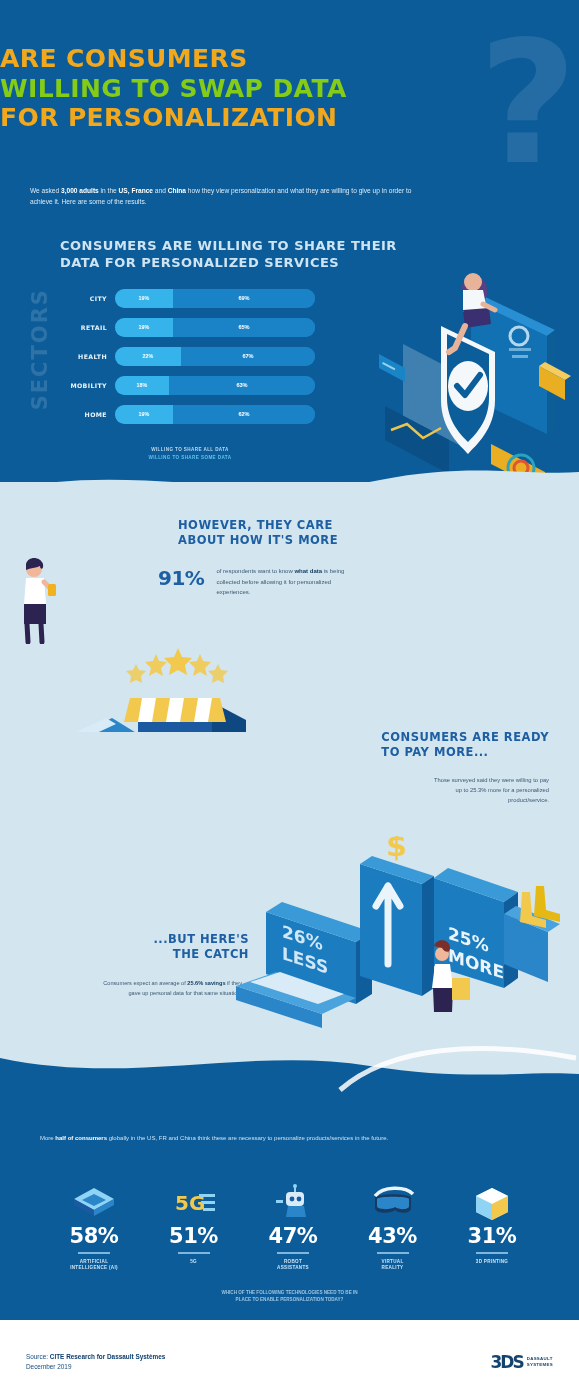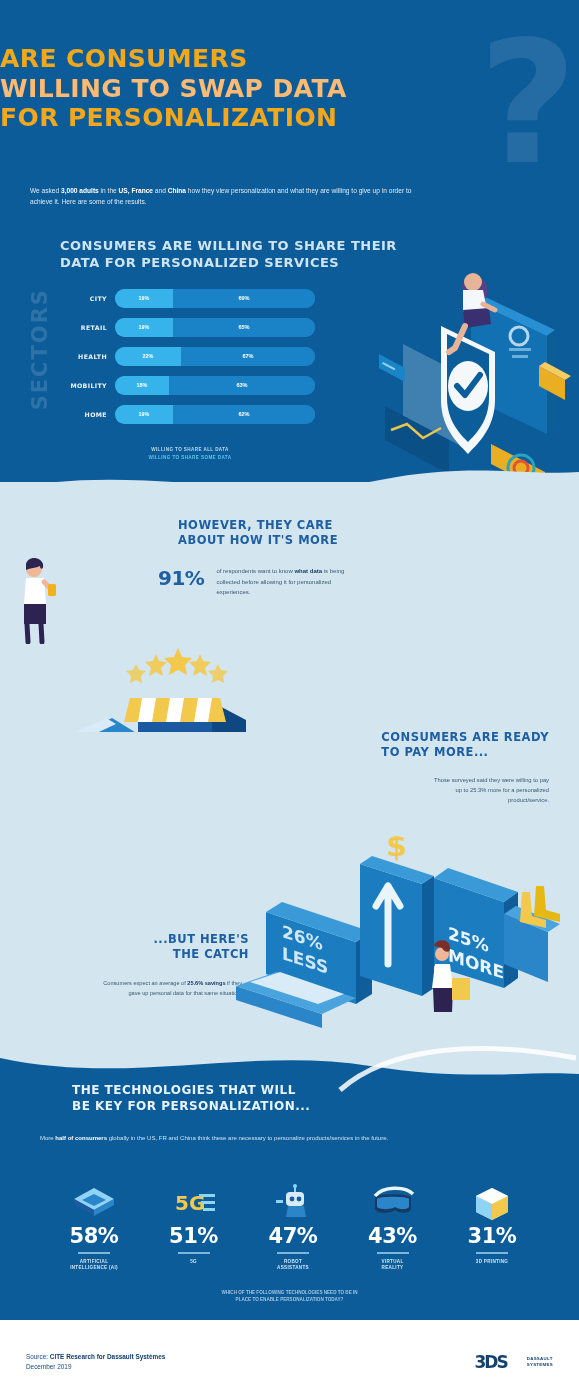--- a/index.html
+++ b/index.html
@@ -27,21 +27,21 @@
     font-family: "DejaVu Sans", sans-serif;
     letter-spacing: -4px;
   }
   #hero-title {
     position: absolute; left: 0; right: 0; top: 44px;
     text-align: left; line-height: 1.18;
     font-weight: 800; font-size: 25px; letter-spacing: .4px;
     font-family: "DejaVu Sans", sans-serif;
   }
   .ln-orange { color: #f2a81d; display:block; }
-  .ln-white  { color: #fdba74; display:block; }
+  .ln-white  { color: #84cc16; display:block; }
   #hero-intro {
     position: absolute; left: 30px; top: 186px; width: 400px;
     font-size: 6.6px; line-height: 1.65; color: #dbeaf5;
   }
   #hero-intro b { color: #ffffff; }
 
   
   #sec1 { top: 232px; height: 250px; background: #0c5c99; }
   .sec-head {
     font-family: "DejaVu Sans", sans-serif;
@@ -146,21 +146,21 @@
   .tech-label { font-size: 4.6px; font-weight: 700; color: #cfe3f2; line-height: 1.5; letter-spacing: .3px; }
   #sec4-foot {
     position: absolute; left: 0; right: 0; top: 1289px; text-align: center;
     font-size: 4.6px; line-height: 1.6; color: #9dc4e0; font-weight: 700;
   }
 
   
   #footer { top: 1320px; height: 80px; background: #ffffff; }
   #src { position: absolute; left: 26px; top: 1352px; font-size: 6.4px; line-height: 1.6; color: #174b7d; }
   #src b { color: #0d3d6b; }
-  #logo { position: absolute; right: 26px; top: 1352px; display: flex; align-items: center; gap: 20px; }
+  #logo { position: absolute; right: 26px; top: 1352px; display: flex; align-items: center; gap: 4px; }
   #logo-mark {
     font-family: "DejaVu Sans", sans-serif; font-weight: 800; font-size: 17px;
     color: #15436f; letter-spacing: -2px;
   }
   #logo-txt { font-size: 4.4px; font-weight: 800; color: #15436f; line-height: 1.4; letter-spacing:.3px;}
 
   
   .wave { position: absolute; left: 0; width: 579px; height: 46px; pointer-events: none; }
 </style>
 </head>
@@ -396,24 +396,20 @@
 
   <div class="band" id="sec4"></div>
 
   <svg class="wave" style="top:1040px" viewBox="0 0 579 46" preserveAspectRatio="none">
     <path d="M0 0 L0 18 C130 46 250 6 370 26 C470 42 530 30 579 34 L579 0 Z" fill="#d3e5ef"></path>
   </svg>
   <svg style="position:absolute;left:330px;top:1036px;width:250px;height:60px" viewBox="0 0 250 60">
     <path d="M10 54 C60 10 150 4 246 22" stroke="#ffffff" stroke-width="5" fill="none" opacity=".85"></path>
   </svg>
 
-  <div class="sec-head" id="sec4-head">
-    <div>THE TECHNOLOGIES THAT WILL</div>
-    <div>BE KEY FOR PERSONALIZATION...</div>
-  </div>
   <div id="sec4-sub">
     <span>More </span><b>half of consumers</b><span> globally in the US, FR and China think these are necessary to personalize products/services in the future.</span>
   </div>
 
   <div id="techrow">
 
     <div class="tech">
       <div class="tech-icon">
         <svg width="46" height="36" viewBox="0 0 46 36">
           <path d="M23 4 L43 15 L23 26 L3 15 Z" fill="#8fd4f5"></path>

